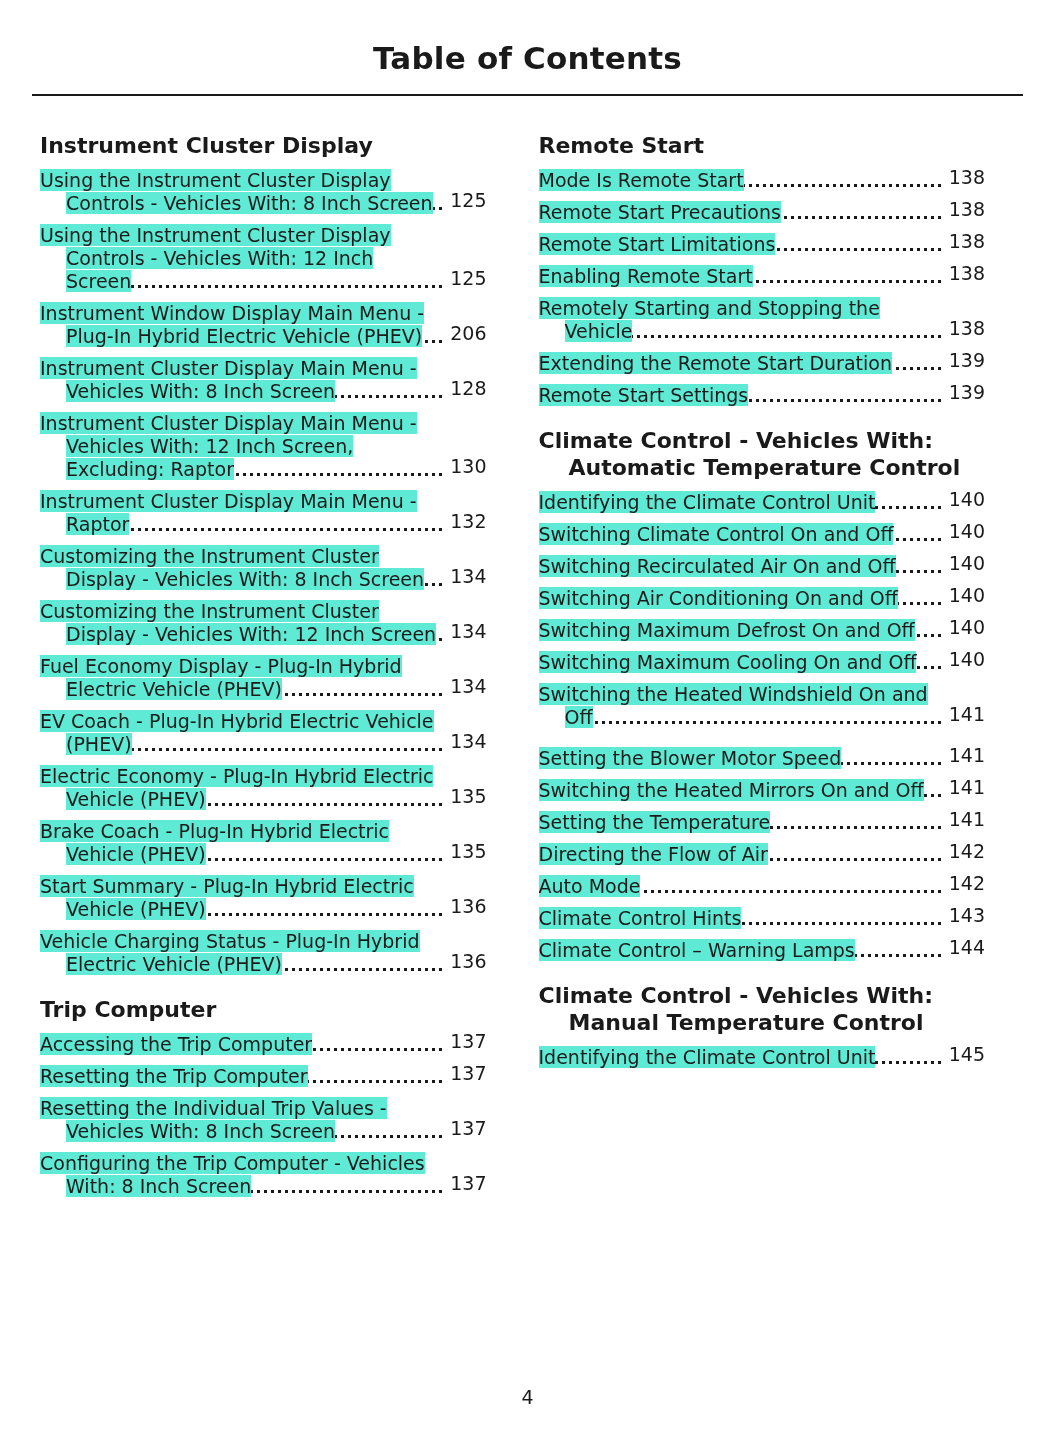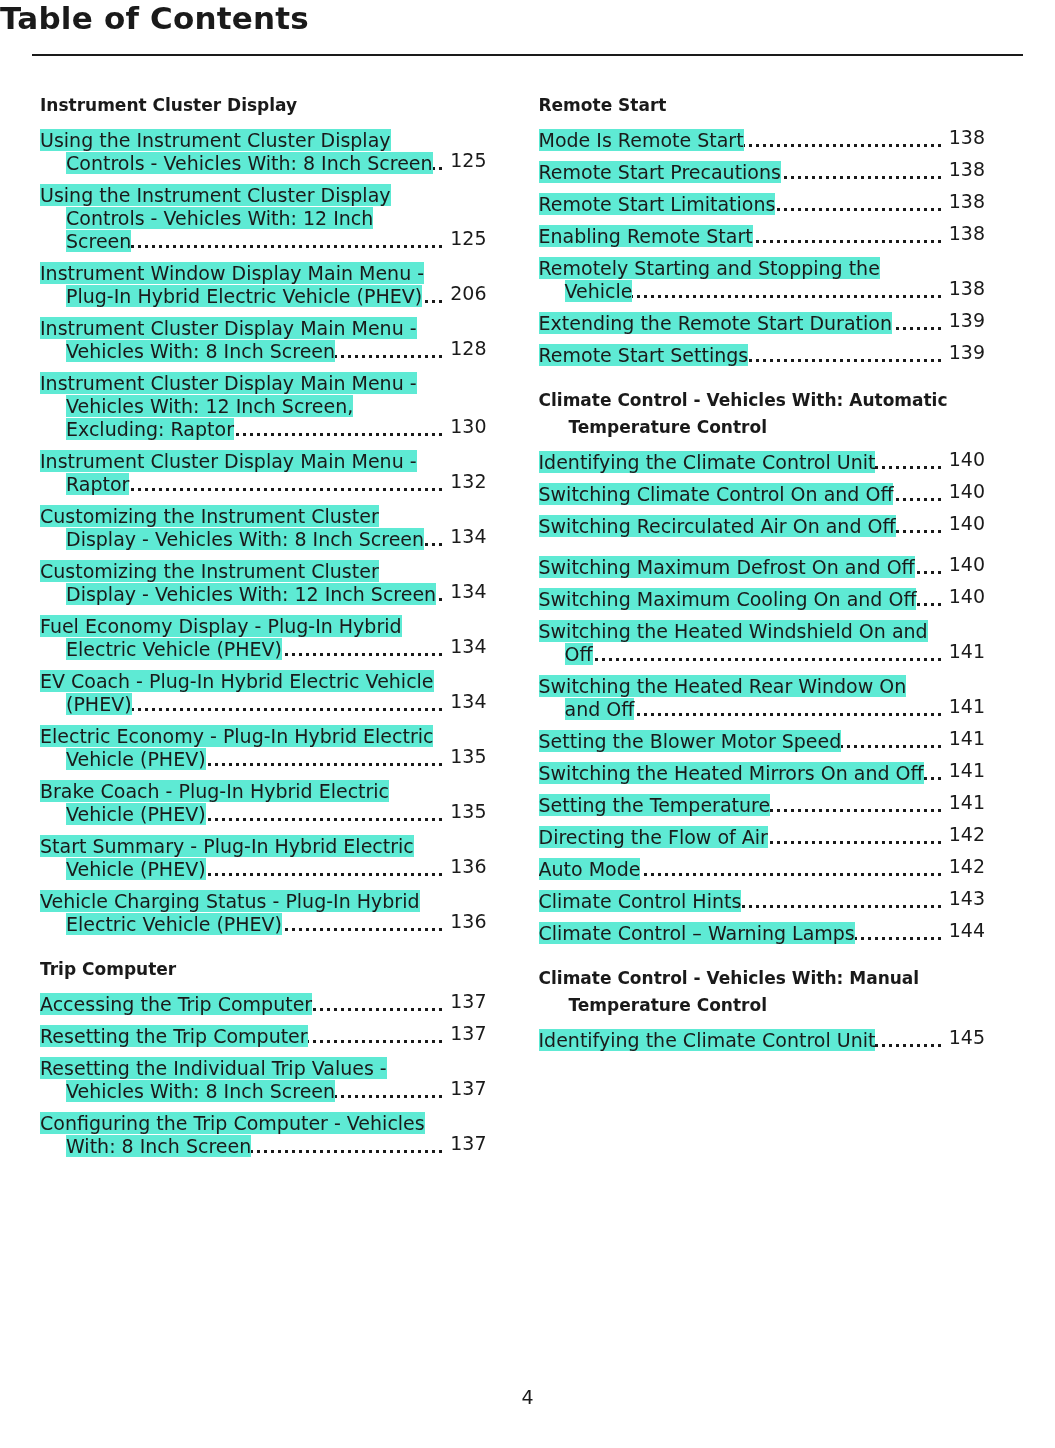--- a/index.html
+++ b/index.html
@@ -6,21 +6,21 @@
   .page {
     position: relative;
     width: 1055px;
     height: 1448px;
     margin: 0 auto;
     background: #ffffff;
     color: #1a1a1a;
     font-family: "DejaVu Sans", "Liberation Sans", sans-serif;
     overflow: hidden;
   }
-  .doc-header { text-align: left; }
+  .doc-header { padding-top: 40px; text-align: center; }
   .doc-title {
     margin: 0 0 18px 0;
     font-size: 31px;
     font-weight: bold;
     letter-spacing: 0.2px;
   }
   .header-rule {
     margin: 0 32px;
     border-bottom: 2px solid #1a1a1a;
     height: 0;
@@ -28,21 +28,21 @@
   .content {
     display: grid;
     grid-template-columns: 1fr 1fr;
     column-gap: 52px;
     padding: 36px 70px 0 40px;
     align-items: start;
   }
   .toc-section + .toc-section { margin-top: 20px; }
   .section-heading {
     margin: 0 0 10px 0;
-    font-size: 17px;
+    font-size: 22px;
     line-height: 27px;
     font-weight: bold;
     padding-left: 30px;
     text-indent: -30px;
   }
   .entry {
     position: relative;
     z-index: 0;
     overflow: hidden;
     font-size: 19px;
@@ -162,29 +162,29 @@
 
   <section class="toc-section">
     <h2 class="section-heading">Climate Control - Vehicles With: Automatic Temperature Control</h2>
     <div class="entries">
   <div class="entry"><span class="entry-text">Identifying the Climate Control Unit</span><span class="leader-dots"></span><span class="entry-page">140</span></div>
 
   <div class="entry"><span class="entry-text">Switching Climate Control On and Off</span><span class="leader-dots"></span><span class="entry-page">140</span></div>
 
   <div class="entry"><span class="entry-text">Switching Recirculated Air On and Off</span><span class="leader-dots"></span><span class="entry-page">140</span></div>
 
-  <div class="entry"><span class="leader-dots"></span><span class="entry-page">140</span></div>
+  <div class="entry"><span class="entry-text">Switching Air Conditioning On and Off</span><span class="leader-dots"></span><span class="entry-page">140</span></div>
 
   <div class="entry"><span class="entry-text">Switching Maximum Defrost On and Off</span><span class="leader-dots"></span><span class="entry-page">140</span></div>
 
   <div class="entry"><span class="entry-text">Switching Maximum Cooling On and Off</span><span class="leader-dots"></span><span class="entry-page">140</span></div>
 
   <div class="entry"><span class="entry-text">Switching the Heated Windshield On and Off</span><span class="leader-dots"></span><span class="entry-page">141</span></div>
 
-  <div class="entry"><span class="entry-text">Switching the Heated Rear Window On and Off</span><span class="leader-dots"></span><span class="entry-page">141</span></div>
+  <div class="entry"><span class="leader-dots"></span><span class="entry-page">141</span></div>
 
   <div class="entry"><span class="entry-text">Setting the Blower Motor Speed</span><span class="leader-dots"></span><span class="entry-page">141</span></div>
 
   <div class="entry"><span class="entry-text">Switching the Heated Mirrors On and Off</span><span class="leader-dots"></span><span class="entry-page">141</span></div>
 
   <div class="entry"><span class="entry-text">Setting the Temperature</span><span class="leader-dots"></span><span class="entry-page">141</span></div>
 
   <div class="entry"><span class="entry-text">Directing the Flow of Air</span><span class="leader-dots"></span><span class="entry-page">142</span></div>
 
   <div class="entry"><span class="entry-text">Auto Mode</span><span class="leader-dots"></span><span class="entry-page">142</span></div>

